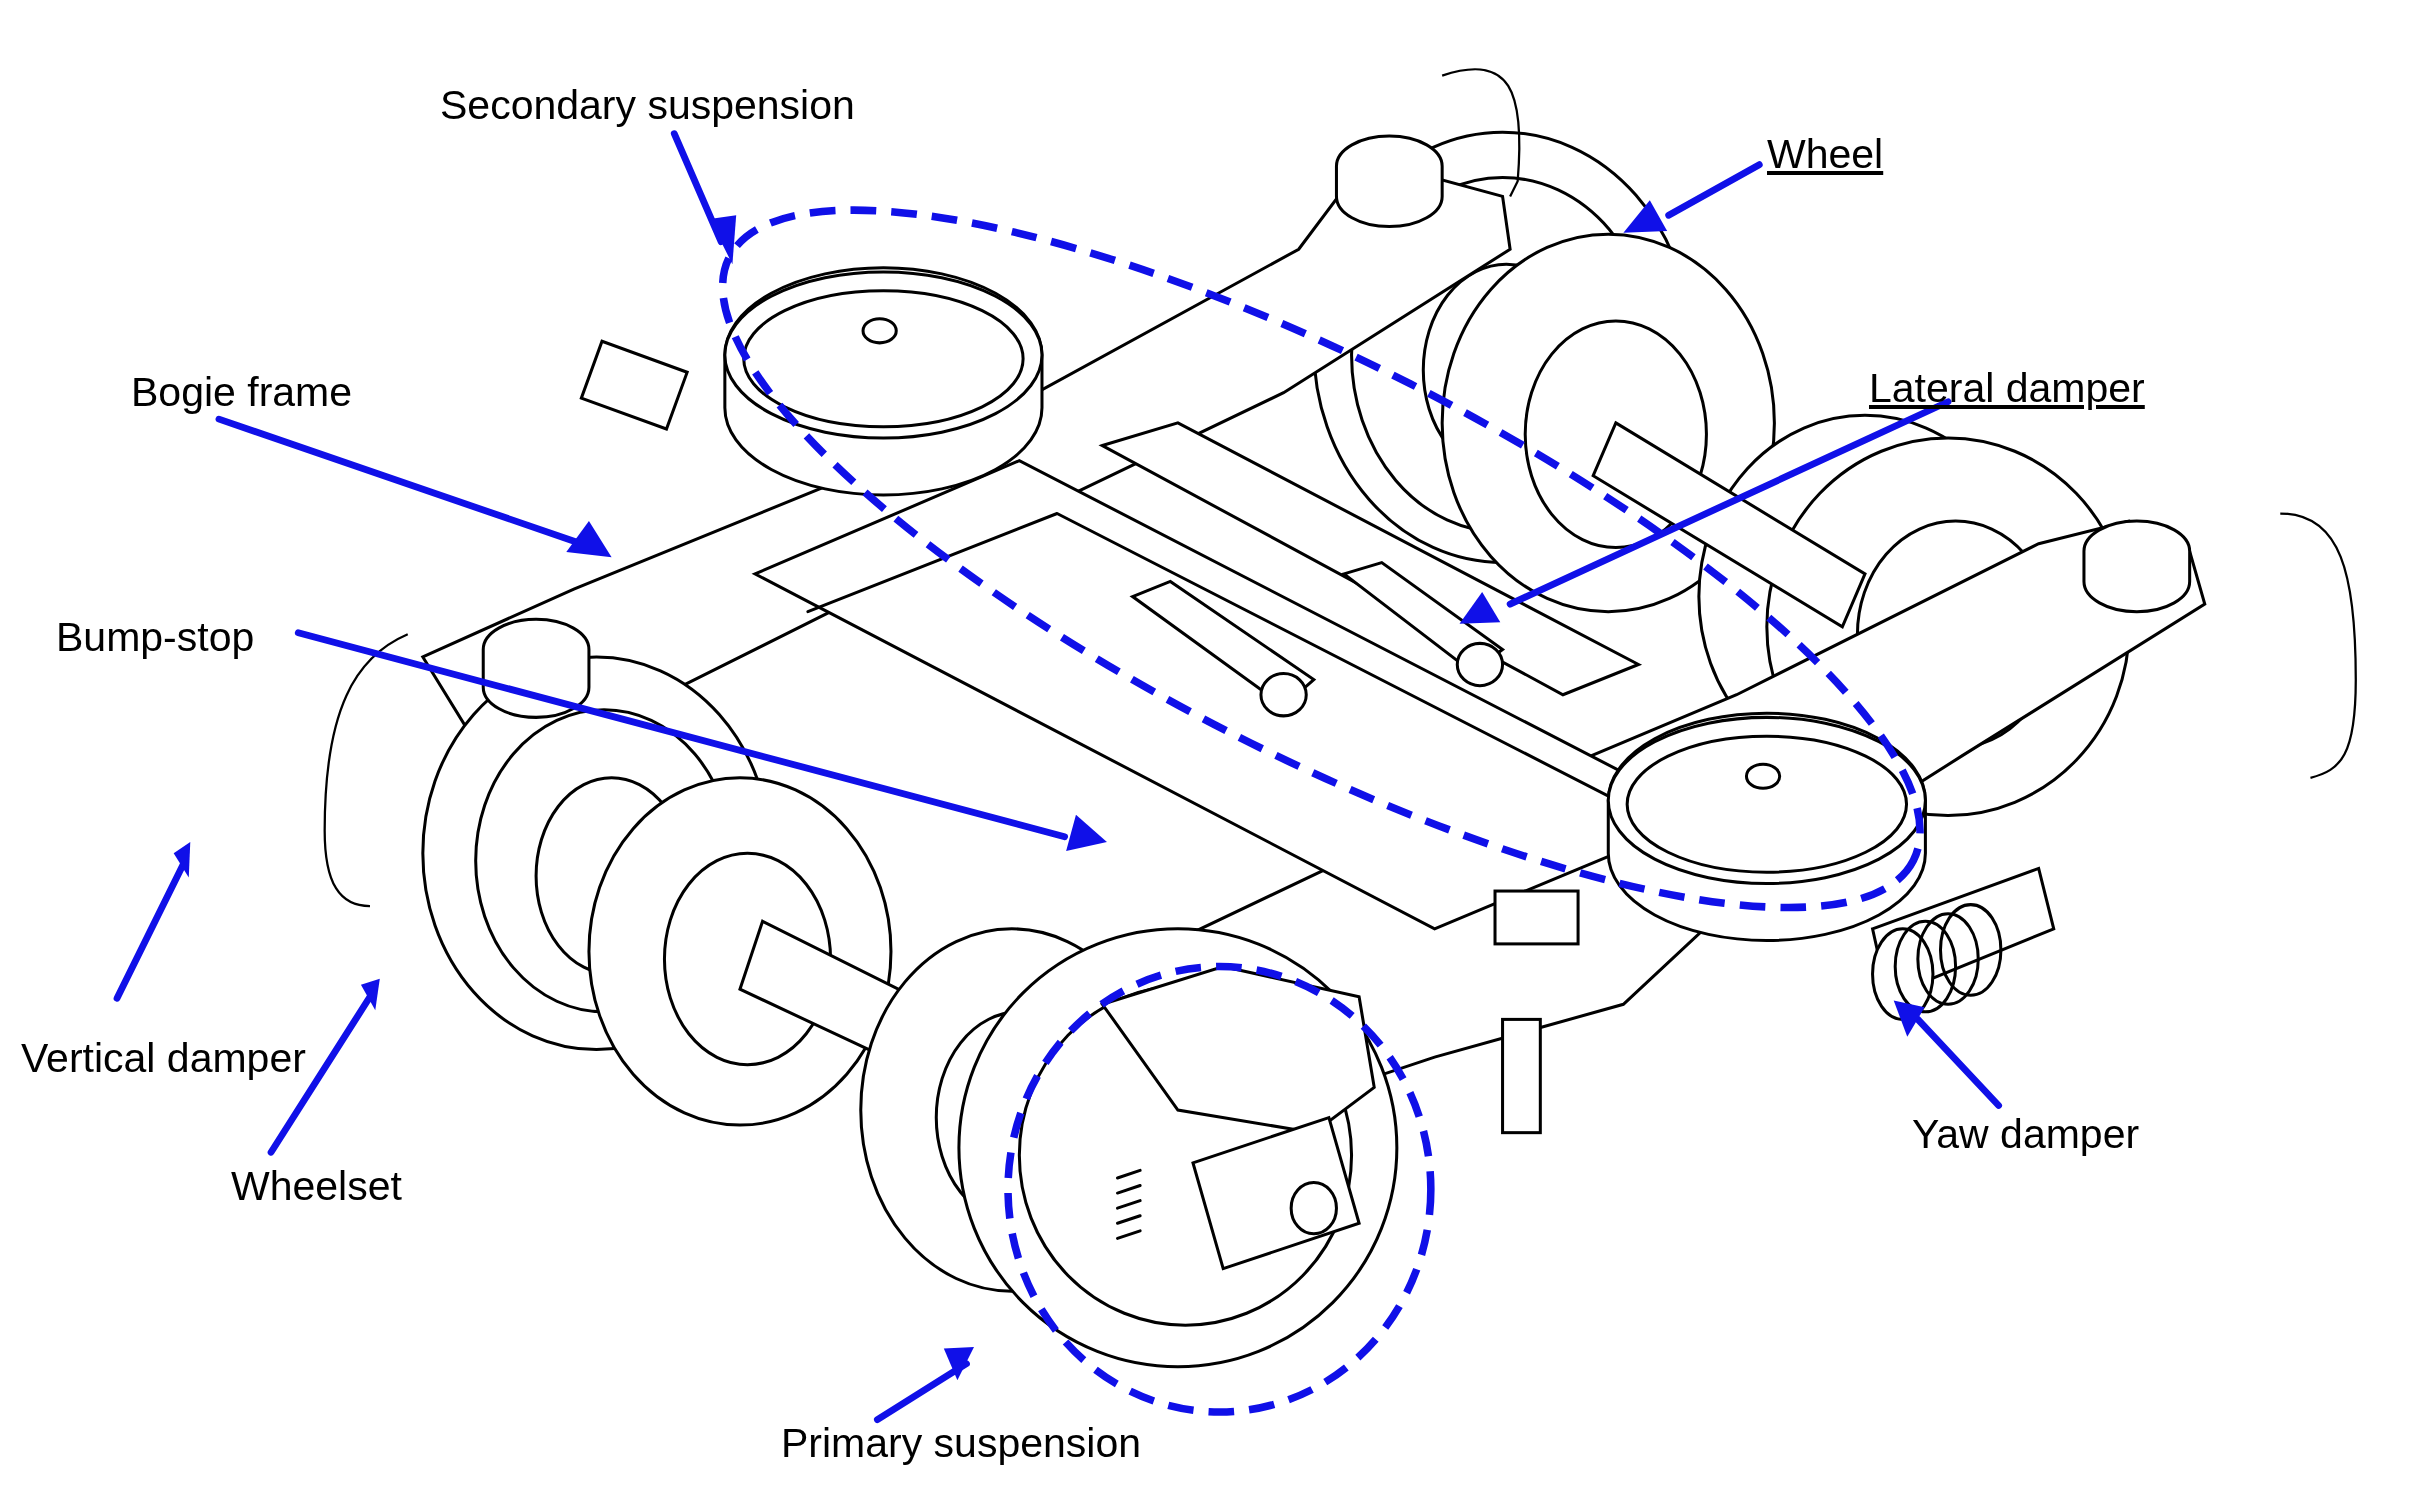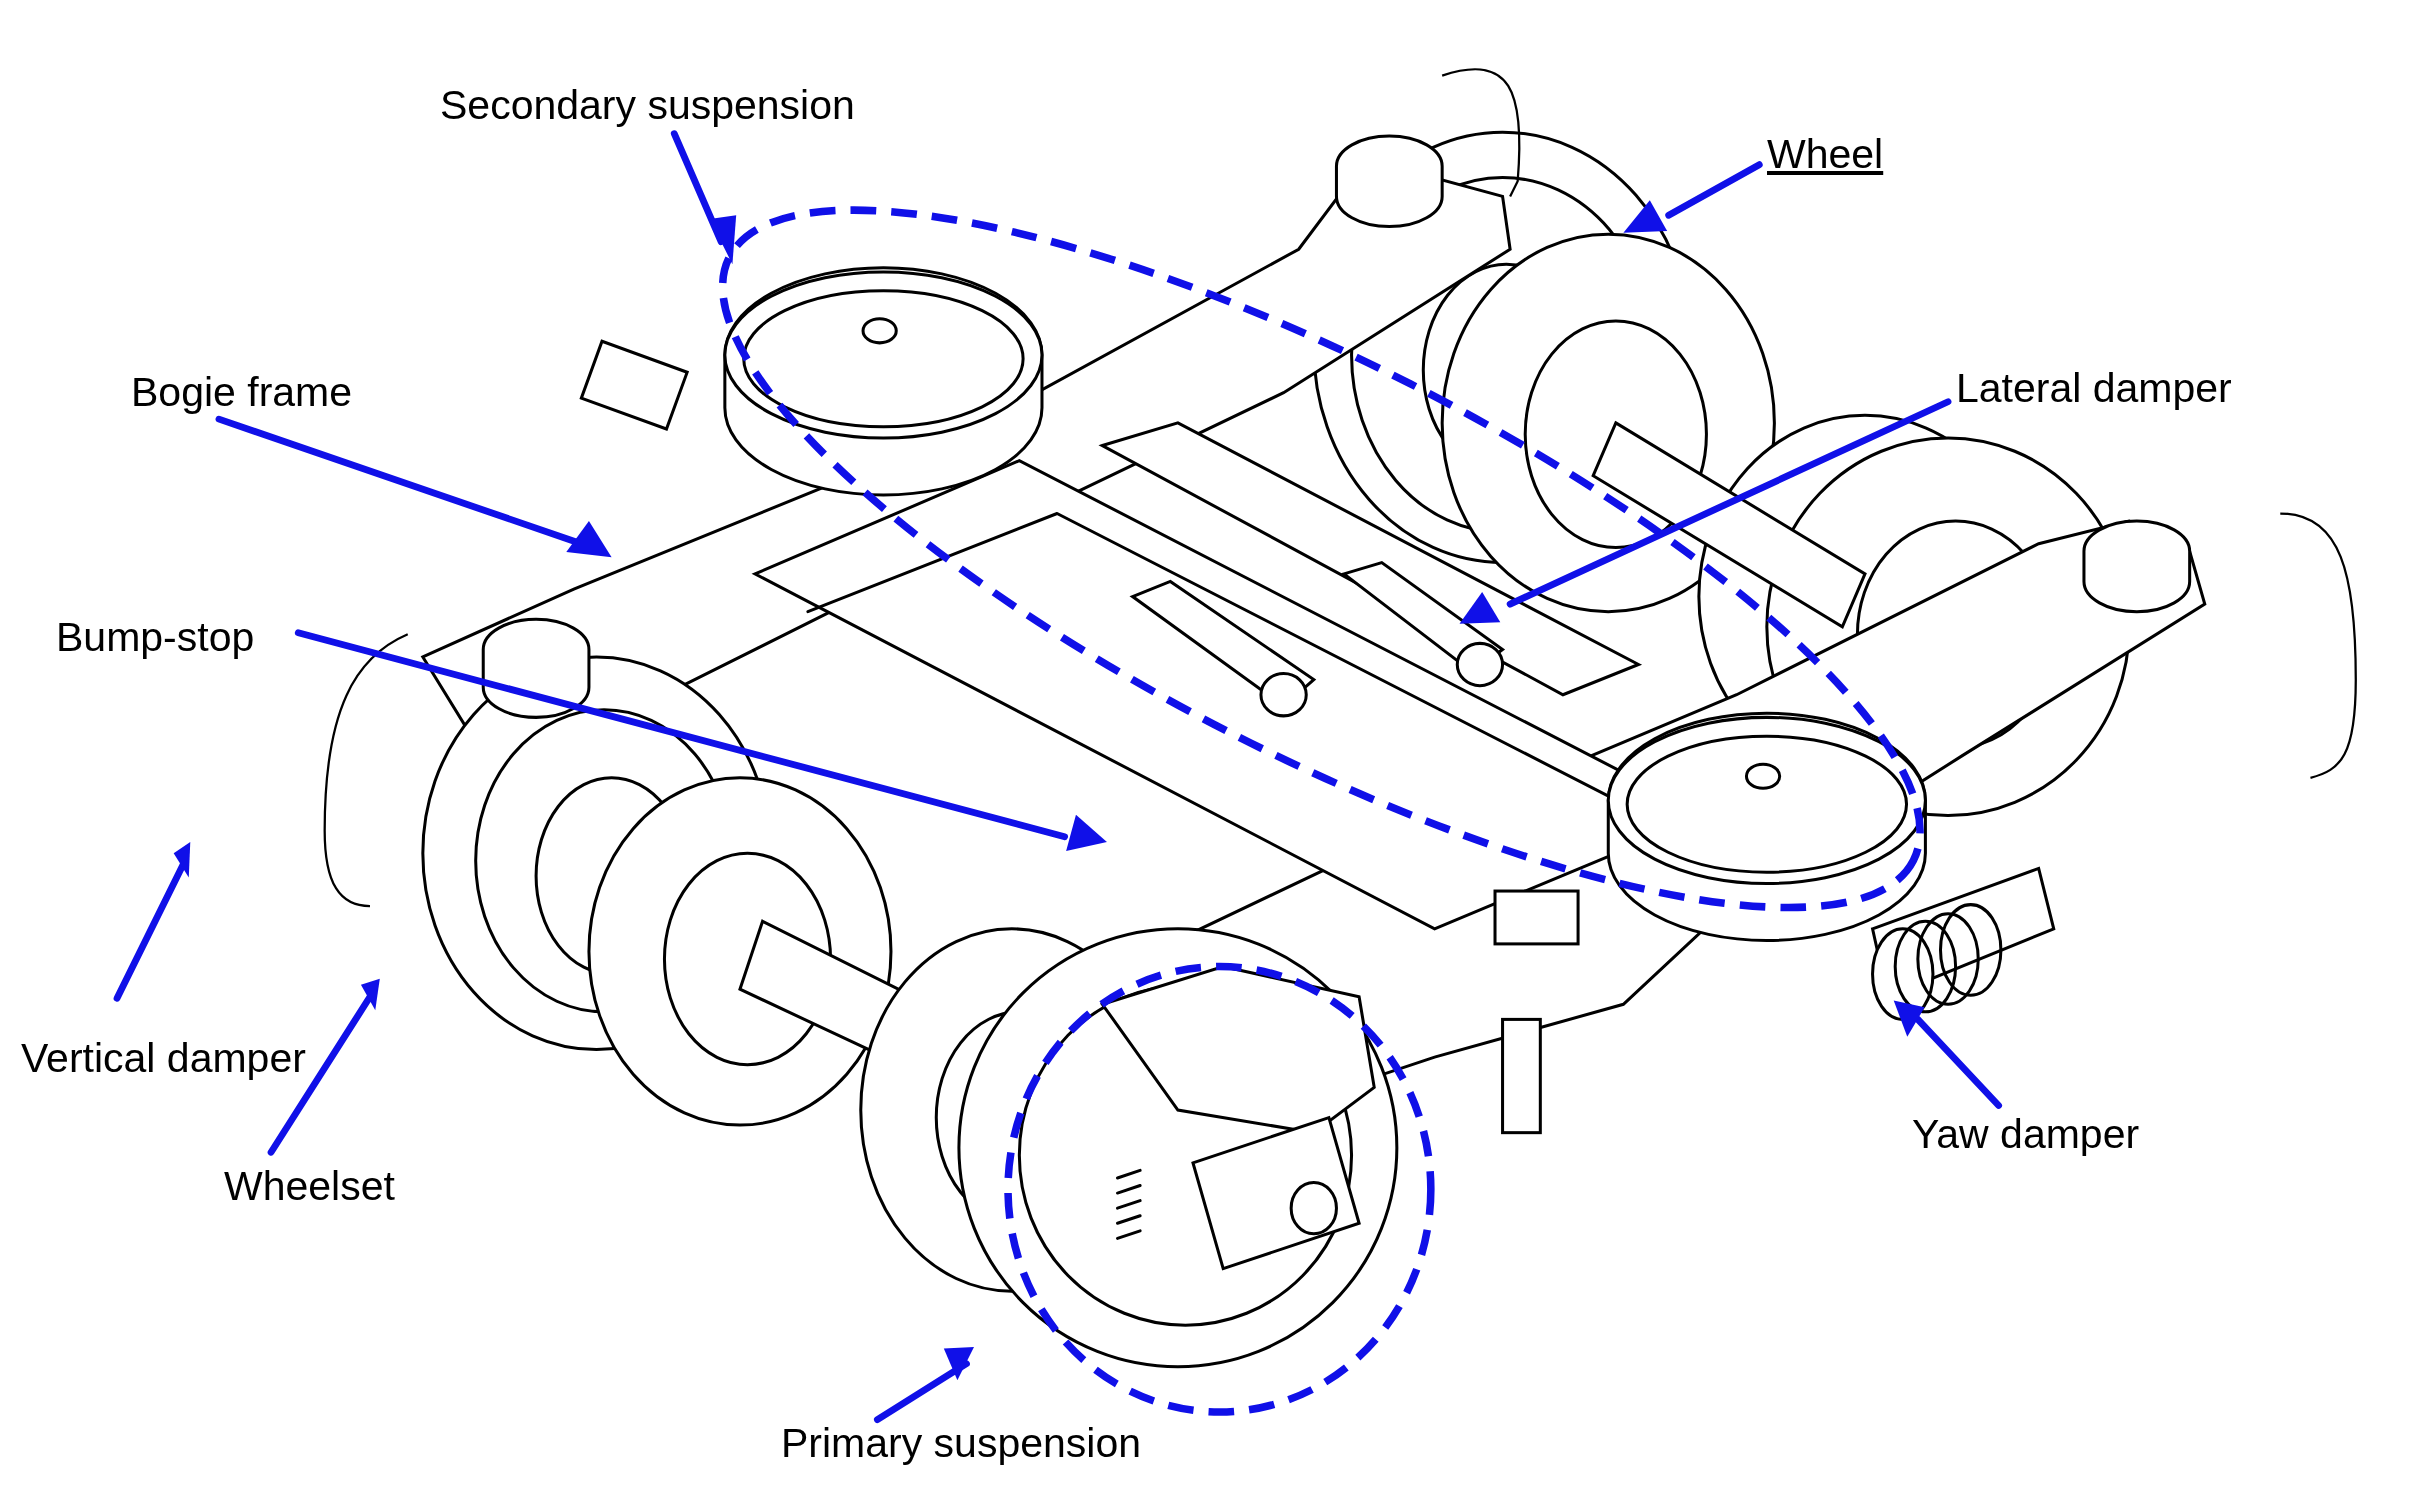--- a/index.html
+++ b/index.html
@@ -145,20 +145,20 @@
   <g>
     <line class="arrow-line" x1="1162" y1="1880" x2="1280" y2="1806"></line>
     <polygon class="arrow-head" points="1290,1784 1250,1786 1268,1828"></polygon>
   </g>
 </svg>
 
 
 <div class="label" style="left:440px;top:85px;">Secondary suspension</div>
 <div class="label" style="left:1767px;top:134px;text-decoration:underline;">Wheel</div>
 <div class="label" style="left:131px;top:372px;">Bogie frame</div>
-<div class="label" style="left:1956px;top:368px;">Lateral damper</div>
+<div class="label" style="left:1869px;top:368px;text-decoration:underline;">Lateral damper</div>
 <div class="label" style="left:56px;top:569px;margin-top:48px;">Bump-stop</div>
 <div class="label" style="left:21px;top:1024px;margin-top:14px;">Vertical damper</div>
-<div class="label" style="left:224px;top:1166px;">Wheelset</div>
+<div class="label" style="left:231px;top:1166px;">Wheelset</div>
 <div class="label" style="left:1912px;top:1114px;">Yaw damper</div>
 <div class="label" style="left:781px;top:1423px;">Primary suspension</div>
 </div>
 
 
 </body></html>

